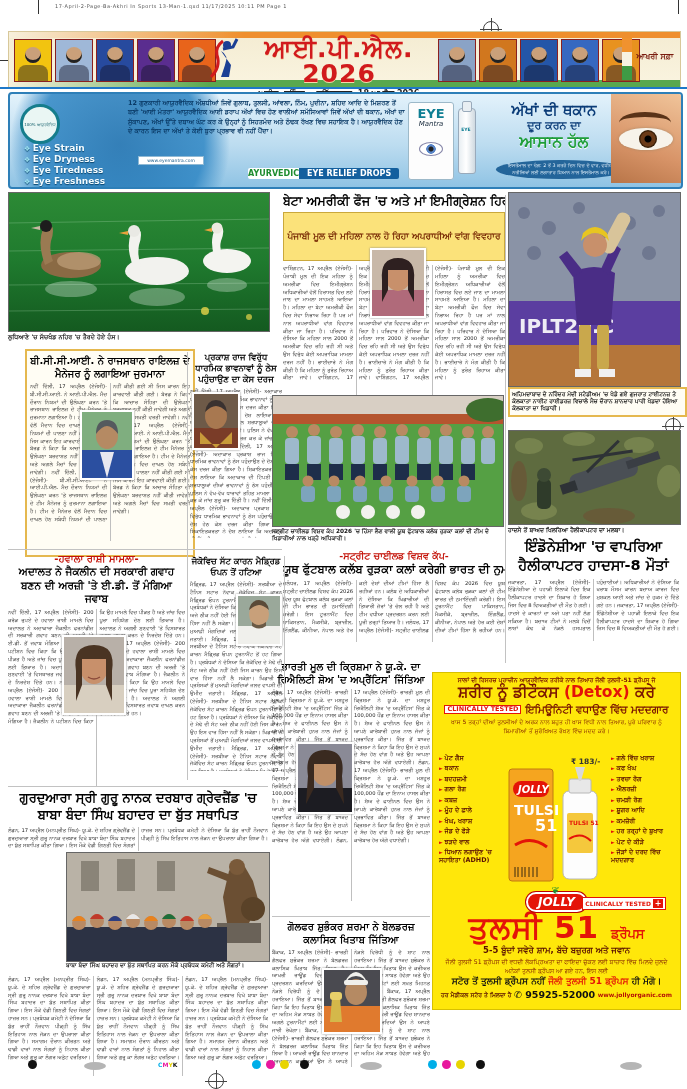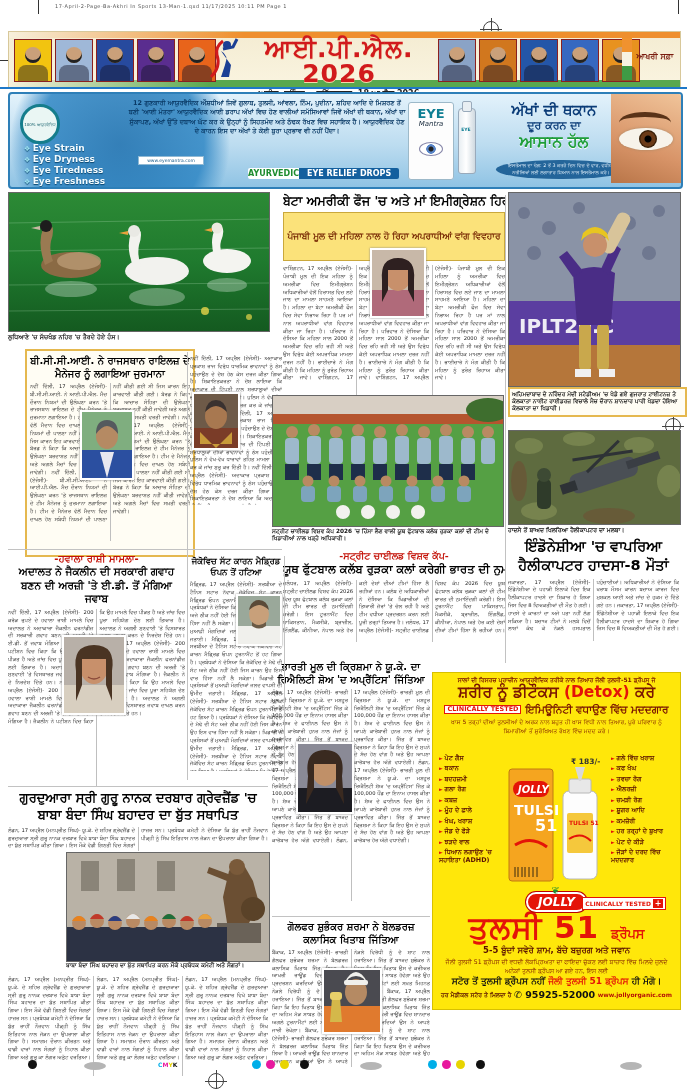--- a/index.html
+++ b/index.html
@@ -33,21 +33,21 @@
   
   .eyead{position:absolute;left:8px;top:92px;width:671px;height:93px;border:2px solid #2e7fb8;border-radius:4px;
          background:linear-gradient(180deg,#e3f2fb 0%,#bcdcf0 55%,#8fc3e4 100%);overflow:hidden;}
   .eyead .wave{position:absolute;left:-20px;top:-30px;width:260px;height:160px;border-radius:50%;
          background:radial-gradient(circle,#1c6fae 0%,#2e86c4 55%,transparent 72%);opacity:.85;}
   .eyead-badge{position:absolute;left:10px;top:10px;width:34px;height:34px;border-radius:50%;background:#eaf6f4;border:3px solid #157d8c;
          font-size:4px;color:#0c5a66;display:flex;align-items:center;justify-content:center;text-align:center;}
   .eyebenefits{position:absolute;left:14px;top:48px;}
   .eyebenefits div{font-size:9px;font-weight:bold;color:#f2fbff;margin:1px 0;text-shadow:0 1px 1px #09466e;}
   .eyebenefits div:before{content:"❖ ";color:#9fe3f2;font-size:7px;}
-  .eyead-intro{position:absolute;left:118px;top:5px;width:278px;font-size:6.5px;line-height:1.45;color:#0a3a66;font-weight:bold;text-align:center;}
+  .eyead-intro{position:absolute;left:118px;top:5px;width:278px;font-size:6.5px;line-height:1.45;color:#0a3a66;font-weight:bold;}
   .eyead-contact{position:absolute;left:128px;top:62px;width:60px;background:#fff;border:1px solid #8fb9d4;font-size:4.5px;color:#1a5c8a;padding:1px 2px;text-align:center;}
   .eyead-tags{position:absolute;left:238px;top:74px;display:flex;}
   .tag-ayur{background:#fff;color:#1e8c2f;font-weight:bold;font-size:8px;padding:1px 0;border-radius:2px 0 0 2px;}
   .tag-drops{background:#135f9e;color:#fff;font-weight:bold;font-size:8px;padding:1px 8px;border-radius:0 2px 2px 0;}
   .eyebox{position:absolute;left:398px;top:8px;width:44px;height:76px;background:#fdfdfd;border:1px solid #9db9c9;border-radius:3px;text-align:center;}
   .eyebox .b1{font-size:13px;font-weight:bold;color:#0e7e93;margin-top:4px;line-height:1;}
   .eyebox .b2{font-size:7px;color:#234;font-style:italic;}
   .eyebox .eyeicon{width:22px;height:12px;margin:14px auto 0;border-radius:50%;background:radial-gradient(circle at 50% 50%,#222 0 2px,#5a86c8 3px 4.5px,#fff 5px 100%);border:1px solid #88a;}
   .eyebottle{position:absolute;left:448px;top:14px;width:16px;height:64px;background:linear-gradient(90deg,#e8eef2,#ffffff 45%,#cfd9e0);border-radius:4px 4px 3px 3px;border:1px solid #9ab;}
   .eyebottle:before{content:"";position:absolute;left:3px;top:-8px;width:8px;height:9px;background:#e8eef2;border:1px solid #9ab;border-radius:2px;}
@@ -319,20 +319,21 @@
   </div>
   <svg class="portrait" style="left:80px;top:410px;" width="50" height="66">
     <rect width="50" height="66" fill="#7fae7f"></rect>
     <rect y="38" width="50" height="28" fill="#2b4fa0"></rect>
     <path d="M18 40 L25 66 L32 40 Z" fill="#e8e8f0"></path>
     <ellipse cx="25" cy="24" rx="11" ry="13" fill="#b58a63"></ellipse>
     <path d="M14 22 Q14 8 25 8 Q36 8 36 22 Q30 14 25 14 Q20 14 14 22 Z" fill="#555a5e"></path>
   </svg>
 
   <div class="abs" style="left:190px;top:352px;width:92px;">
+    <div class="headline" style="font-size:8.5px;">ਪ੍ਰਕਾਸ਼ ਰਾਜ ਵਿਰੁੱਧ ਧਾਰਮਿਕ ਭਾਵਨਾਵਾਂ ਨੂੰ ਠੇਸ ਪਹੁੰਚਾਉਣ ਦਾ ਕੇਸ ਦਰਜ</div>
     <div class="bodytext" style="margin-top:3px;height:150px;overflow:hidden;">ਨਵੀਂ ਦਿੱਲੀ, 17 ਅਪ੍ਰੈਲ (ਏਜੰਸੀ)- ਅਦਾਕਾਰ ਪ੍ਰਕਾਸ਼ ਰਾਜ ਵਿਰੁੱਧ ਧਾਰਮਿਕ ਭਾਵਨਾਵਾਂ ਨੂੰ ਠੇਸ ਪਹੁੰਚਾਉਣ ਦੇ ਦੋਸ਼ ਹੇਠ ਕੇਸ ਦਰਜ ਕੀਤਾ ਗਿਆ ਹੈ। ਸ਼ਿਕਾਇਤਕਰਤਾ ਨੇ ਦੋਸ਼ ਲਾਇਆ ਕਿ ਅਦਾਕਾਰ ਦੀ ਟਿੱਪਣੀ ਨਾਲ ਸ਼ਰਧਾਲੂਆਂ ਦੀਆਂ ਭਾਵਨਾਵਾਂ ਨੂੰ ਠੇਸ ਪਹੁੰਚੀ ਹੈ। ਪੁਲਿਸ ਨੇ ਵੱਖ-ਵੱਖ ਧਾਰਾਵਾਂ ਤਹਿਤ ਮਾਮਲਾ ਦਰਜ ਕਰ ਕੇ ਜਾਂਚ ਸ਼ੁਰੂ ਕਰ ਦਿੱਤੀ ਹੈ। ਨਵੀਂ ਦਿੱਲੀ, 17 ਅਪ੍ਰੈਲ (ਏਜੰਸੀ)- ਅਦਾਕਾਰ ਪ੍ਰਕਾਸ਼ ਰਾਜ ਵਿਰੁੱਧ ਧਾਰਮਿਕ ਭਾਵਨਾਵਾਂ ਨੂੰ ਠੇਸ ਪਹੁੰਚਾਉਣ ਦੇ ਦੋਸ਼ ਹੇਠ ਕੇਸ ਦਰਜ ਕੀਤਾ ਗਿਆ ਹੈ। ਸ਼ਿਕਾਇਤਕਰਤਾ ਨੇ ਦੋਸ਼ ਲਾਇਆ ਕਿ ਅਦਾਕਾਰ ਦੀ ਟਿੱਪਣੀ ਨਾਲ ਸ਼ਰਧਾਲੂਆਂ ਦੀਆਂ ਭਾਵਨਾਵਾਂ ਨੂੰ ਠੇਸ ਪਹੁੰਚੀ ਹੈ। ਪੁਲਿਸ ਨੇ ਵੱਖ-ਵੱਖ ਧਾਰਾਵਾਂ ਤਹਿਤ ਮਾਮਲਾ ਦਰਜ ਕਰ ਕੇ ਜਾਂਚ ਸ਼ੁਰੂ ਕਰ ਦਿੱਤੀ ਹੈ। ਨਵੀਂ ਦਿੱਲੀ, 17 ਅਪ੍ਰੈਲ (ਏਜੰਸੀ)- ਅਦਾਕਾਰ ਪ੍ਰਕਾਸ਼ ਰਾਜ ਵਿਰੁੱਧ ਧਾਰਮਿਕ ਭਾਵਨਾਵਾਂ ਨੂੰ ਠੇਸ ਪਹੁੰਚਾਉਣ ਦੇ ਦੋਸ਼ ਹੇਠ ਕੇਸ ਦਰਜ ਕੀਤਾ ਗਿਆ ਹੈ। ਸ਼ਿਕਾਇਤਕਰਤਾ ਨੇ ਦੋਸ਼ ਲਾਇਆ ਕਿ ਅਦਾਕਾਰ ਦੀ ਟਿੱਪਣੀ ਨਾਲ ਸ਼ਰਧਾਲੂਆਂ ਦੀਆਂ ਭਾਵਨਾਵਾਂ ਨੂੰ ਠੇਸ ਪਹੁੰਚੀ ਹੈ। ਪੁਲਿਸ ਨੇ ਵੱਖ-ਵੱਖ ਧਾਰਾਵਾਂ ਤਹਿਤ ਮਾਮਲਾ ਦਰਜ ਕਰ ਕੇ ਜਾਂਚ ਸ਼ੁਰੂ ਕਰ ਦਿੱਤੀ ਹੈ।</div>
   </div>
   <svg class="portrait" style="left:192px;top:392px;" width="44" height="54">
     <rect width="44" height="54" fill="#6e5a48"></rect>
     <rect y="34" width="44" height="20" fill="#7a3c28"></rect>
     <path d="M6 38 L22 54 L38 38 L38 50 L6 50 Z" fill="#c79a3a"></path>
     <ellipse cx="22" cy="22" rx="11" ry="13" fill="#a87850"></ellipse>
     <path d="M11 18 Q13 6 22 6 Q31 6 33 18 Q27 12 22 12 Q17 12 11 18 Z" fill="#3a3230"></path>
   </svg>
 

